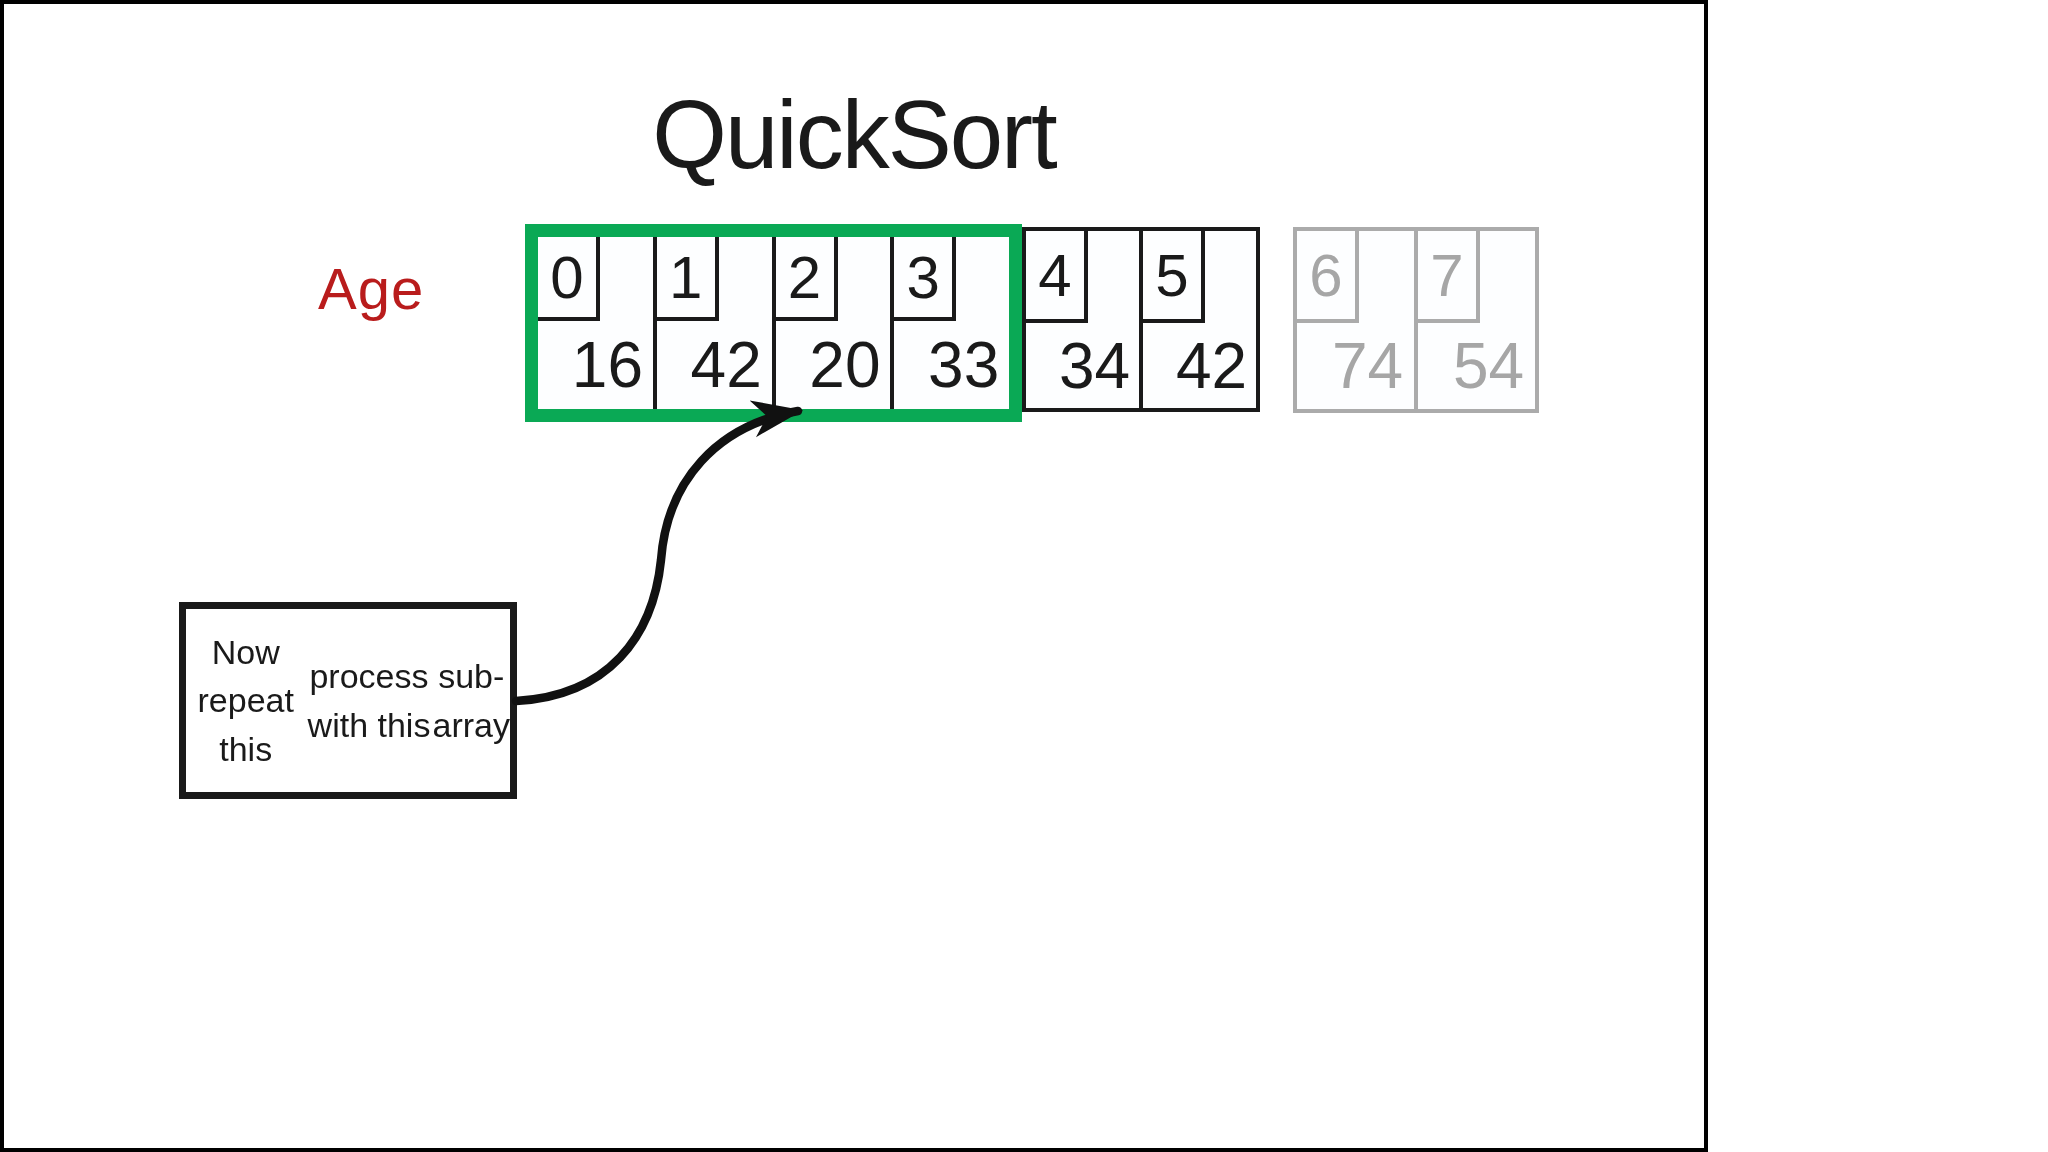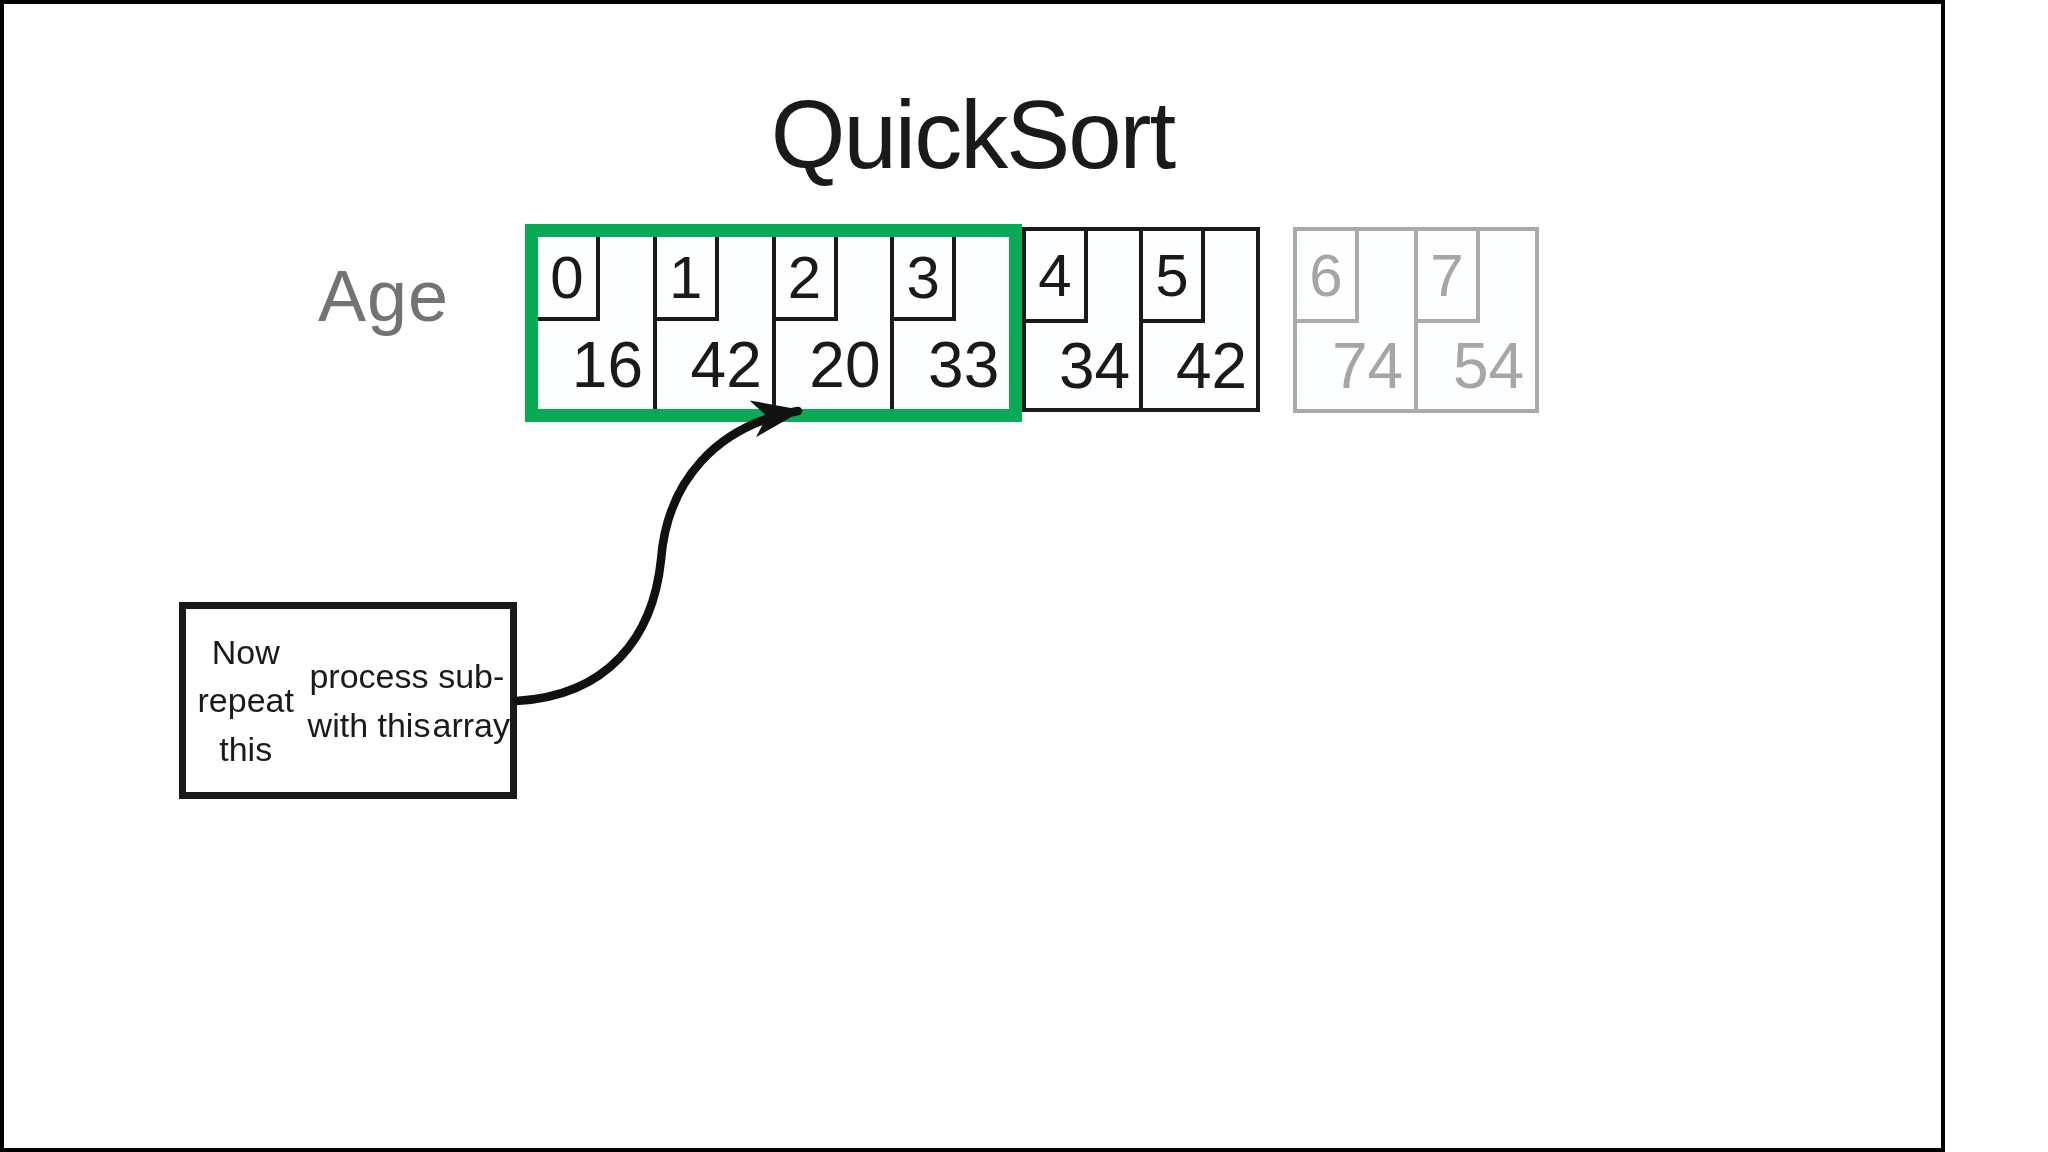--- a/index.html
+++ b/index.html
@@ -1,38 +1,38 @@
 <!DOCTYPE html>
 <html style="--green: #0aa955; --gray: #ababab; --graytext: #a6a6a6; --ink: #1a1a1a;"><head>
 <meta charset="utf-8">
 <style>
   html,body{margin:0;padding:0;background:#fff;}
   .slide{
     position:relative;
-    width:1945px;height:1152px;
+    width:1708px;height:1152px;
     box-sizing:border-box;
     background:#ffffff;
     border:4px solid #000000;
     font-family:"Liberation Sans", sans-serif;
     color:var(--ink,#1a1a1a);
     overflow:hidden;
   }
   .title{
     position:absolute;left:0;right:0;top:76px;
     text-align:center;
     font-size:96px;line-height:1.15;
     letter-spacing:-2px;
     color:var(--ink,#1a1a1a);
   }
   .age-label{
     position:absolute;left:314px;top:256px;
-    font-size:72px;line-height:1;
+    font-size:58px;line-height:1;
     font-weight:300;
     letter-spacing:1px;
-    color:#737373;
+    color:#b91c1c;
   }
   .group{
     position:absolute;display:flex;
     box-sizing:border-box;background:#fdfeff;
   }
   .group-green{
     left:521px;top:220px;width:497px;height:198px;
     border:13px solid var(--green,#0aa955);
     z-index:2;
   }

